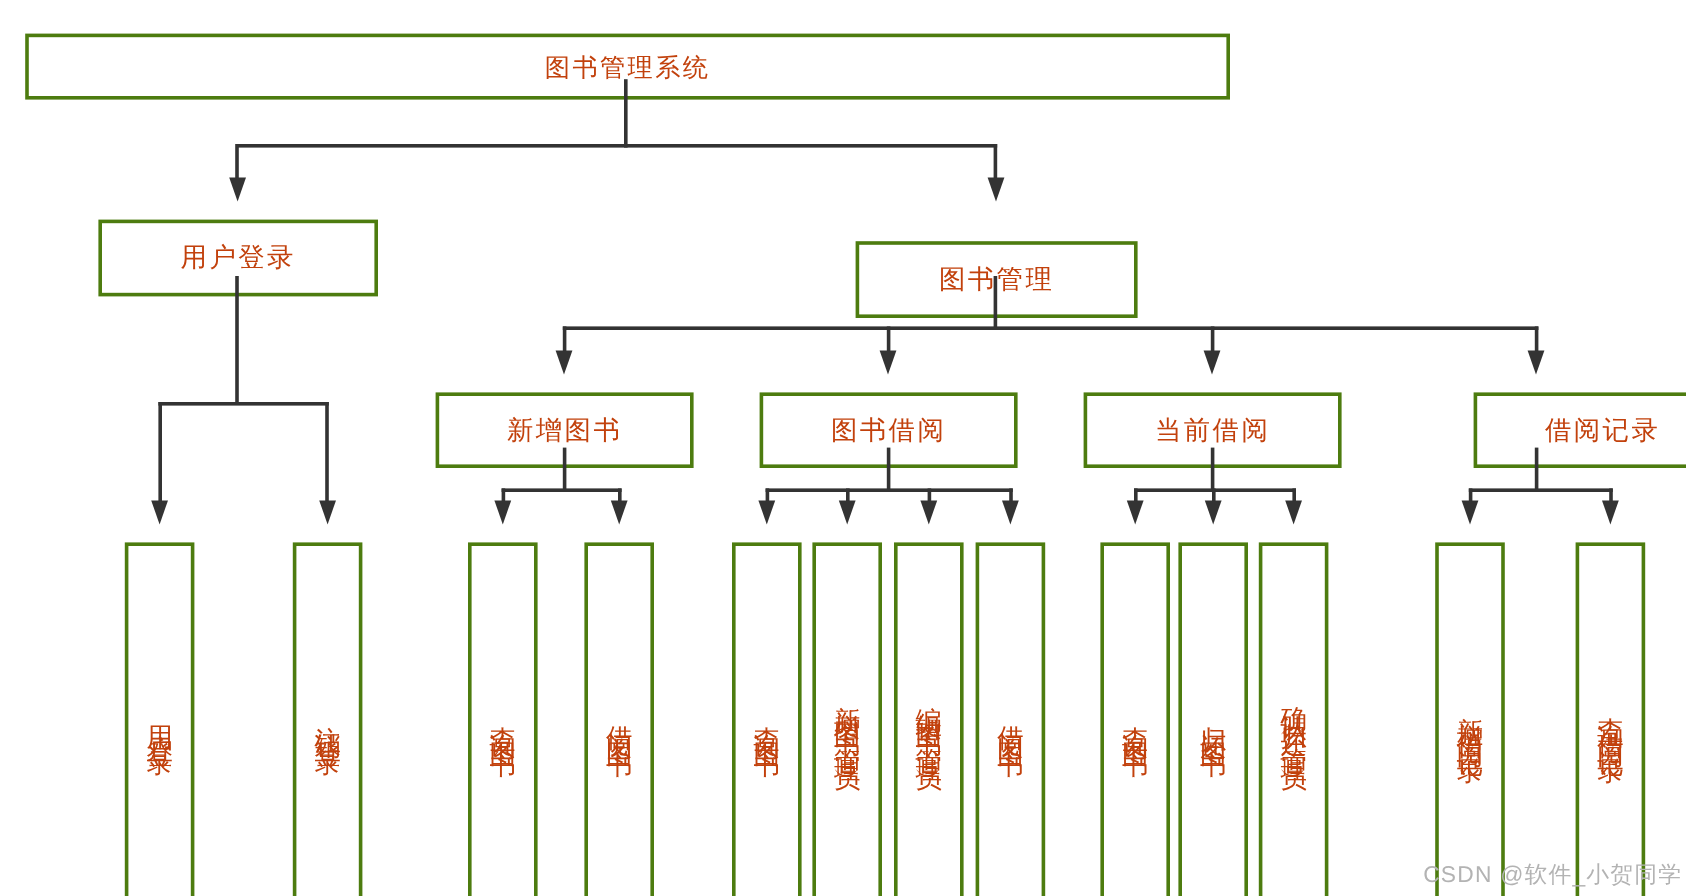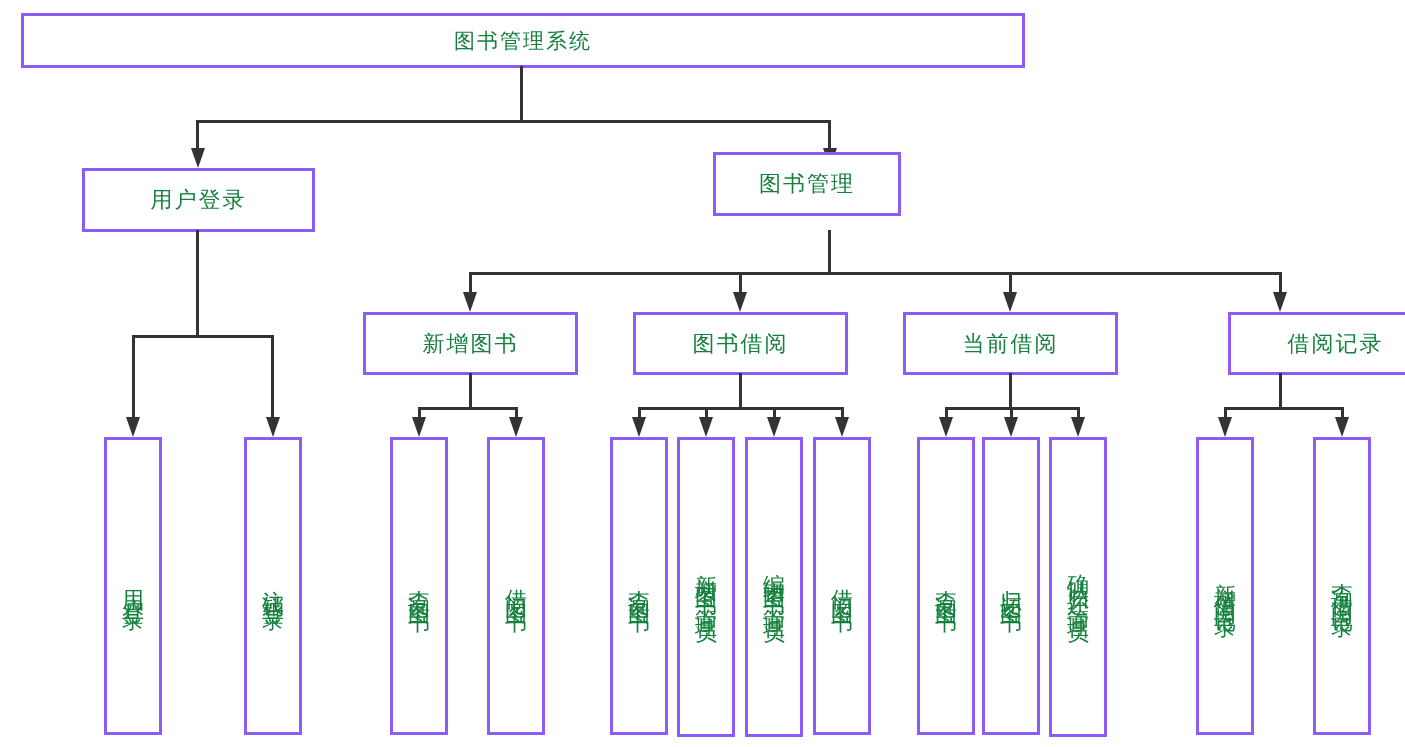--- a/index.html
+++ b/index.html
@@ -12,25 +12,26 @@
     position: relative;
     width: 1405px;
     height: 747px;
     background: #ffffff;
     overflow: hidden;
   }
   .node {
     position: absolute;
     box-sizing: border-box;
     background: #ffffff;
-    border: 3px solid #8b5cf6;
+    border: 3px solid #4d7c0f;
     display: flex;
     align-items: center;
     justify-content: center;
-    color: #15803d;
+    color: #c2410c;
+    margin-top: 15px;
   }
   .h-node {
     font-size: 22px;
     letter-spacing: 2px;
     white-space: nowrap;
   }
   .root-node {
     font-size: 21px;
   }
   .v-node {
@@ -72,21 +73,21 @@
   <div class="node h-node root-node" style="left:21px; top:13px; width:1004px; height:55px;">图书管理系统</div>
 
   <div class="vline" style="left:520px; top:66px; height:57px;"></div>
   <div class="hline" style="left:197px; top:120px; width:634px;"></div>
   <div class="vline" style="left:196px; top:120px; height:30px;"></div>
   <div class="arrow" style="left:191px; top:148px;"></div>
   <div class="vline" style="left:828px; top:120px; height:30px;"></div>
   <div class="arrow" style="left:823px; top:148px;"></div>
 
   <div class="node h-node" style="left:82px; top:168px; width:233px; height:64px;">用户登录</div>
-  <div class="node h-node" style="left:713px; top:152px; width:188px; height:64px;">图书管理</div>
+  <div class="node h-node" style="left:713px; top:186px; width:235px; height:64px;">图书管理</div>
 
   <div class="vline" style="left:196px; top:230px; height:107px;"></div>
   <div class="hline" style="left:132px; top:335px; width:142px;"></div>
   <div class="vline" style="left:132px; top:335px; height:84px;"></div>
   <div class="arrow" style="left:126px; top:417px;"></div>
   <div class="vline" style="left:271px; top:335px; height:84px;"></div>
   <div class="arrow" style="left:266px; top:417px;"></div>
 
   <div class="vline" style="left:828px; top:230px; height:44px;"></div>
   <div class="hline" style="left:469px; top:272px; width:813px;"></div>
@@ -151,14 +152,15 @@
   <div class="node v-node" style="left:745px; top:437px; width:58px; height:300px;">编辑图书（管理员）</div>
   <div class="node v-node" style="left:813px; top:437px; width:58px; height:298px;">借阅图书</div>
 
   <div class="node v-node" style="left:917px; top:437px; width:58px; height:298px;">查询图书</div>
   <div class="node v-node" style="left:982px; top:437px; width:58px; height:298px;">归还图书</div>
   <div class="node v-node" style="left:1049px; top:437px; width:58px; height:300px;">确认归还（管理员）</div>
 
   <div class="node v-node" style="left:1196px; top:437px; width:58px; height:298px;">新增借阅记录</div>
   <div class="node v-node" style="left:1313px; top:437px; width:58px; height:298px;">查询借阅记录</div>
 
+  <div class="watermark">CSDN @软件_小贺同学</div>
 
 </div>
 
 </body></html>

